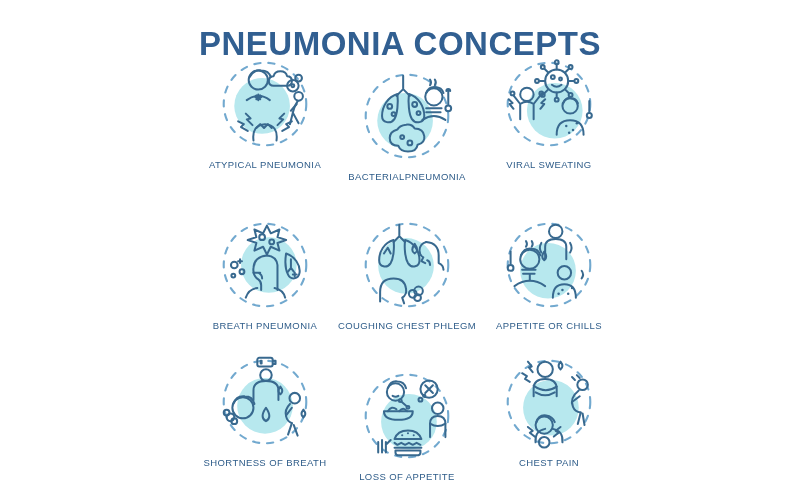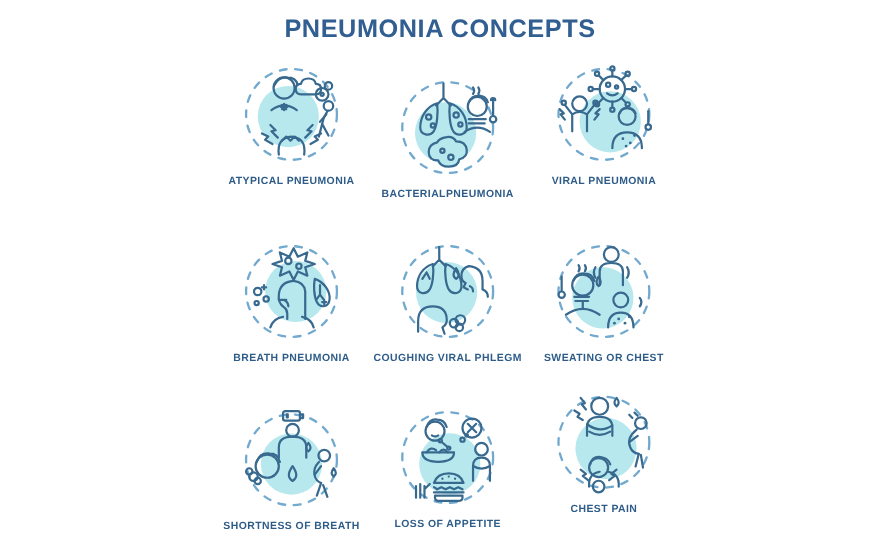--- a/index.html
+++ b/index.html
@@ -7,32 +7,32 @@
     --blob:#b7e8ee; --ring:#72a9cf; --bg:#ffffff;
   }
   *{box-sizing:border-box;}
   html,body{margin:0;padding:0;}
   body{
     width:800px;height:500px;background:var(--bg);
     font-family:"Liberation Sans",sans-serif;overflow:hidden;
   }
   .canvas{position:relative;width:800px;height:500px;}
   .title{
-    margin:0;padding-top:8px;height:36px;line-height:36px;
-    text-align:center;font-size:23px;font-weight:bold;
+    margin:0;padding-top:26px;height:36px;line-height:36px;
+    text-align:center;font-size:33px;font-weight:bold;
     letter-spacing:0.5px;color:var(--title);
   }
   .grid{
     width:426px;margin-left:194px;margin-top:20px;
     display:grid;grid-template-columns:repeat(3,142px);row-gap:22px;
   }
   .card{display:flex;flex-direction:column;align-items:center;}
   .card svg{width:96px;height:96px;display:block;}
   .label{
-    margin-top:7px;font-size:9.5px;font-weight:bold;line-height:12px;
+    margin-top:7px;font-size:9.5px;font-weight:normal;line-height:12px;
     color:var(--label);letter-spacing:0.4px;text-align:center;white-space:nowrap;
   }
   .ring{fill:none;stroke:var(--ring);stroke-width:2.2;stroke-dasharray:6.5 8.2;stroke-linecap:round;}
   .blob{fill:var(--blob);stroke:none;}
   .blobln{fill:var(--blob);stroke:var(--line);stroke-width:2.1;stroke-linejoin:round;}
   .ln{fill:none;stroke:var(--line);stroke-width:2.1;stroke-linecap:round;stroke-linejoin:round;}
   .dot{fill:var(--line);stroke:none;}
 </style>
 </head>
 <body>
@@ -126,21 +126,21 @@
           <path d="M65 49 q2 -6 8 -5 q5 0 7 5"></path>
           <path d="M58 82 q0 -15 14 -15 q14 0 14 15"></path>
           <path d="M92 47 v12"></path>
             <circle cx="92" cy="62" r="2.6"></circle>
         </g>
         <circle class="dot" cx="68" cy="73" r="1.3"></circle>
           <circle class="dot" cx="75" cy="77" r="1.3"></circle>
         <circle class="dot" cx="79" cy="70" r="1.3"></circle>
           <circle class="dot" cx="71" cy="80" r="1.3"></circle>
       </svg>
-      <figcaption class="label">VIRAL PNEUMONIA</figcaption>
+      <figcaption class="label">VIRAL SWEATING</figcaption>
     </figure>
 
     <figure class="card" style="margin:0">
       <svg viewBox="0 0 100 100">
         <circle class="ring" cx="50" cy="50" r="43"></circle>
         <circle class="blob" cx="54" cy="50" r="29"></circle>
         <g class="ln">
           <path d="M52 9 L56 17 L65 13 L63 21 L72 24 L63 27 L65 35 L56 31 L52 39 L48 31 L39 35 L41 27 L32 24 L41 21 L39 13 L48 17 Z"></path>
           <circle cx="47" cy="21" r="3"></circle>
             <circle cx="57" cy="26" r="2.5"></circle>
@@ -172,21 +172,21 @@
           <path d="M58 28 q5 7 0 10 q-5 -3 0 -10 z"></path>
           <path d="M70 26 q13 1 13 14 v8 q5 2 5 7"></path>
           <path d="M70 26 q-7 2 -7 9 q0 5 4 7 l-2 4 4 2"></path>
           <path d="M71 45 q3 1 3 5"></path>
           <path d="M22 88 v-10 q0 -14 14 -14 q12 0 13 11 q1 6 -4 9 l2 6"></path>
           <circle cx="56" cy="80" r="4"></circle>
             <circle cx="62" cy="77" r="4.5"></circle>
             <circle cx="61" cy="84" r="3.5"></circle>
         </g>
       </svg>
-      <figcaption class="label">COUGHING VIRAL PHLEGM</figcaption>
+      <figcaption class="label">COUGHING CHEST PHLEGM</figcaption>
     </figure>
 
     <figure class="card" style="margin:0">
       <svg viewBox="0 0 100 100">
         <circle class="ring" cx="50" cy="50" r="43"></circle>
         <circle class="blob" cx="49" cy="56" r="29"></circle>
         <g class="ln">
           <circle cx="57" cy="15" r="7"></circle>
           <path d="M46 44 v-13 q0 -8 11 -8 q11 0 11 8 v13"></path>
           <path d="M42 27 q-3 5 0 10 M72 27 q3 5 0 10"></path>
@@ -200,24 +200,24 @@
             <circle cx="10" cy="53" r="3"></circle>
           <circle cx="66" cy="58" r="7"></circle>
           <path d="M54 84 q0 -14 12 -14 q12 0 12 14"></path>
           <path d="M84 56 q3 4 0 8"></path>
         </g>
         <circle class="dot" cx="64" cy="76" r="1.3"></circle>
           <circle class="dot" cx="70" cy="80" r="1.3"></circle>
         <circle class="dot" cx="74" cy="74" r="1.3"></circle>
           <circle class="dot" cx="60" cy="80" r="1.3"></circle>
       </svg>
-      <figcaption class="label">SWEATING OR CHEST</figcaption>
-    </figure>
-
-    <figure class="card" style="margin:16px">
+      <figcaption class="label">APPETITE OR CHILLS</figcaption>
+    </figure>
+
+    <figure class="card" style="margin:0">
       <svg viewBox="0 0 100 100">
         <circle class="ring" cx="50" cy="50" r="43"></circle>
         <circle class="blob" cx="50" cy="54" r="29"></circle>
         <g class="ln">
           <rect x="42" y="4" width="16" height="9" rx="2"></rect>
           <path d="M58.5 7 h2.5 v3.5 h-2.5"></path>
           <circle cx="51" cy="22" r="6"></circle>
           <path d="M38 48 v-10 q0 -10 13 -10 q13 0 13 10 v10"></path>
           <path d="M51 56 q7 10 0 14 q-7 -4 0 -14 z"></path>
           <circle cx="27" cy="56" r="11"></circle>

